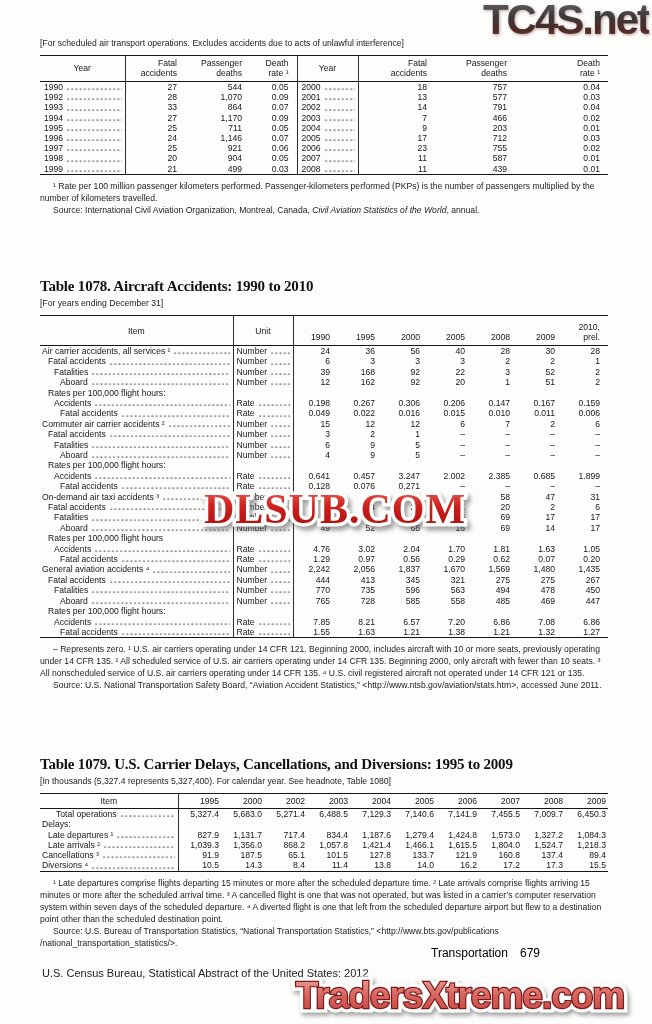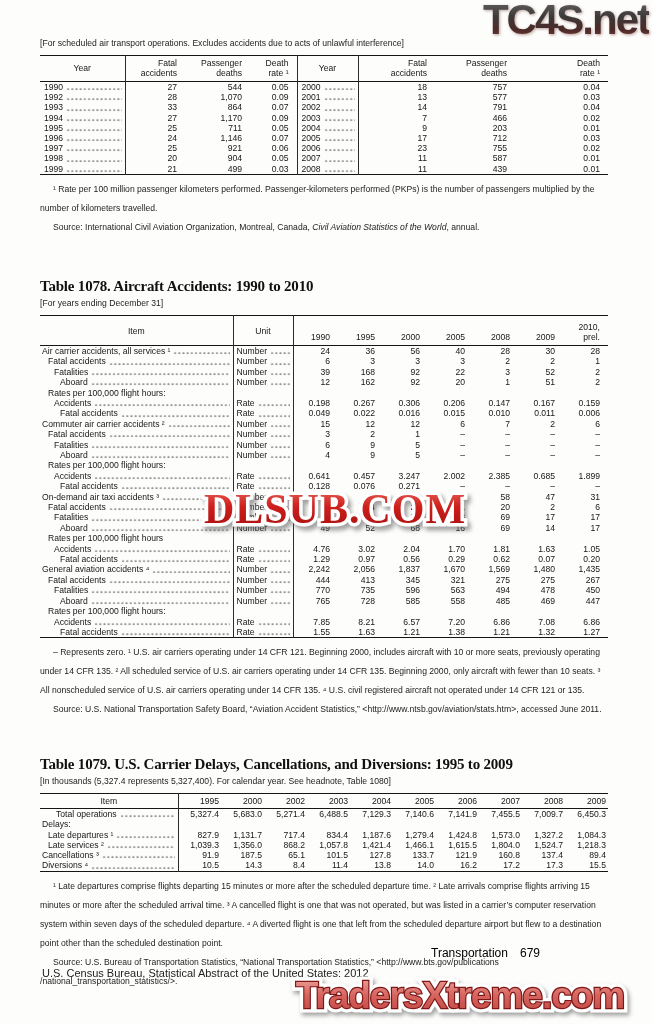--- a/index.html
+++ b/index.html
@@ -54,21 +54,21 @@
   #t79 .cellflex { height:10.3px; }
   #t79 tr.tot { font-weight:bold; }
 
   
   tr.i0 .lbl { padding-left:2px; }
   tr.i1 .lbl { padding-left:8px; }
   tr.i2 .lbl { padding-left:14px; }
   tr.i3 .lbl { padding-left:20px; }
   tr.tot .lbl { padding-left:16px; }
 
-  .footnote, .source { font-size:8.6px; line-height:19px; margin:0; text-indent:13px; color:#1c1c1c; }
+  .footnote, .source { font-size:8.6px; line-height:12px; margin:0; text-indent:13px; color:#1c1c1c; }
   .footnote { margin-top:5px; }
   .source .it { font-style:italic; }
 
   .footer-right { position:absolute; top:946px; right:112px; font-size:12px; color:#000000; }
   .footer-right .pgnum { margin-left:12px; }
   .footer-left { position:absolute; top:967px; left:42px; font-size:11px; color:#222; }
 
   
   .wm-top { position:absolute; top:-4px; right:3px; font-size:42px; font-weight:bold;
             letter-spacing:-2px; font-family:"Liberation Sans", sans-serif;
@@ -1097,21 +1097,21 @@
             <td class="c-num">1,279.4</td>
             <td class="c-num">1,424.8</td>
             <td class="c-num">1,573.0</td>
             <td class="c-num">1,327.2</td>
             <td class="c-num">1,084.3</td>
           </tr>
 
           <tr class="i1">
             <td class="c-item">
               <div class="cellflex">
-                <span class="lbl">Late services ²</span>
+                <span class="lbl">Late arrivals ²</span>
                 <span class="dots"></span>
               </div>
             </td>
             <td class="c-num">1,039.3</td>
             <td class="c-num">1,356.0</td>
             <td class="c-num">868.2</td>
             <td class="c-num">1,057.8</td>
             <td class="c-num">1,421.4</td>
             <td class="c-num">1,466.1</td>
             <td class="c-num">1,615.5</td>

